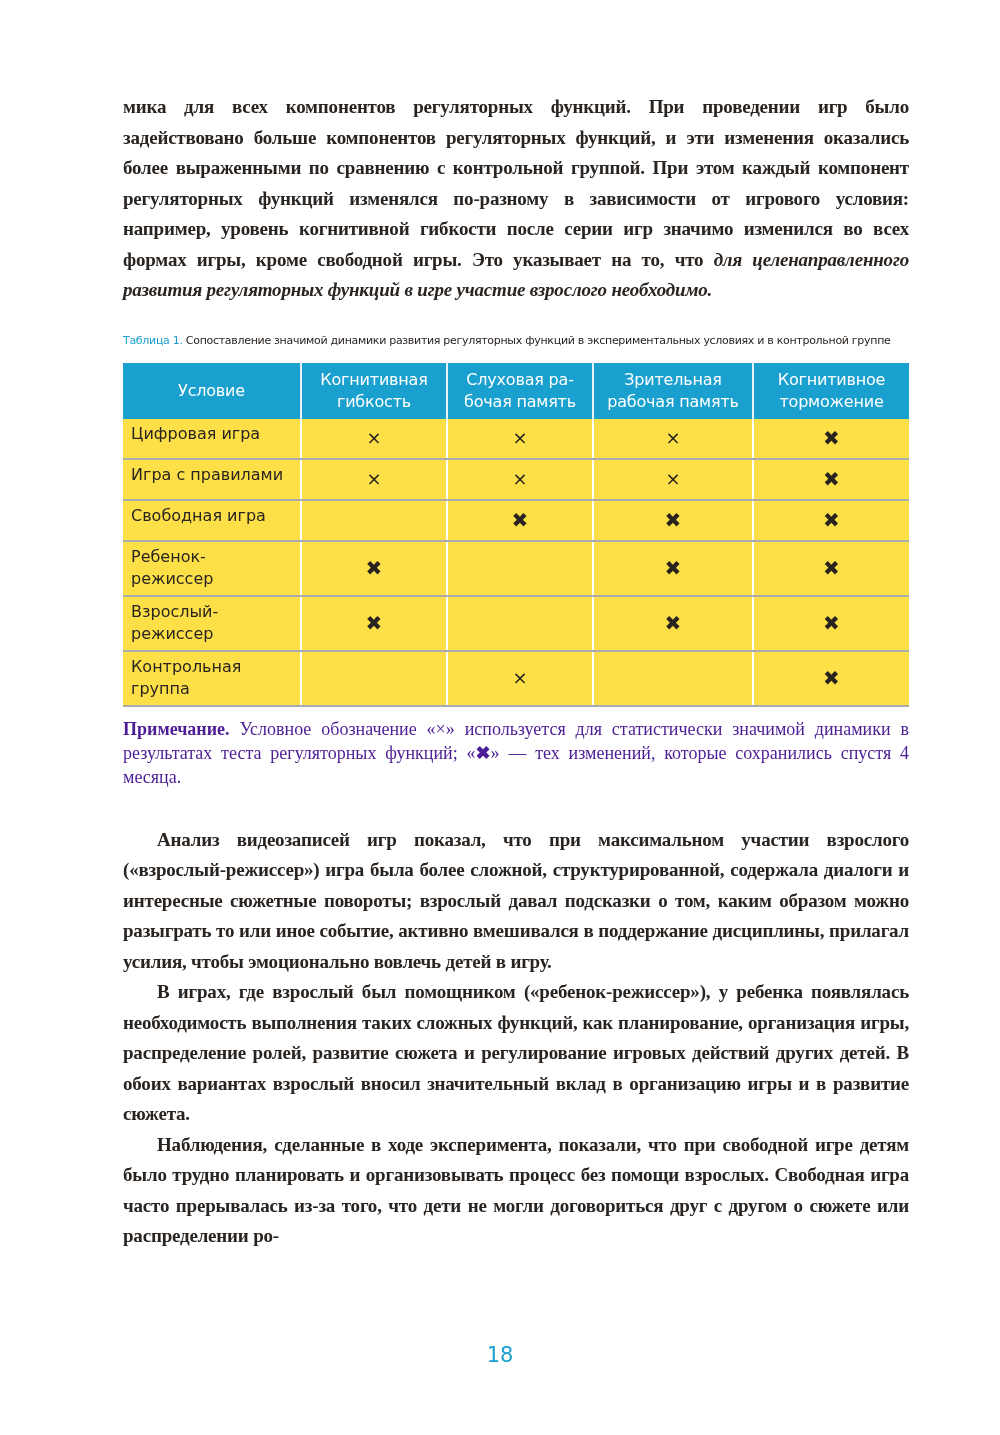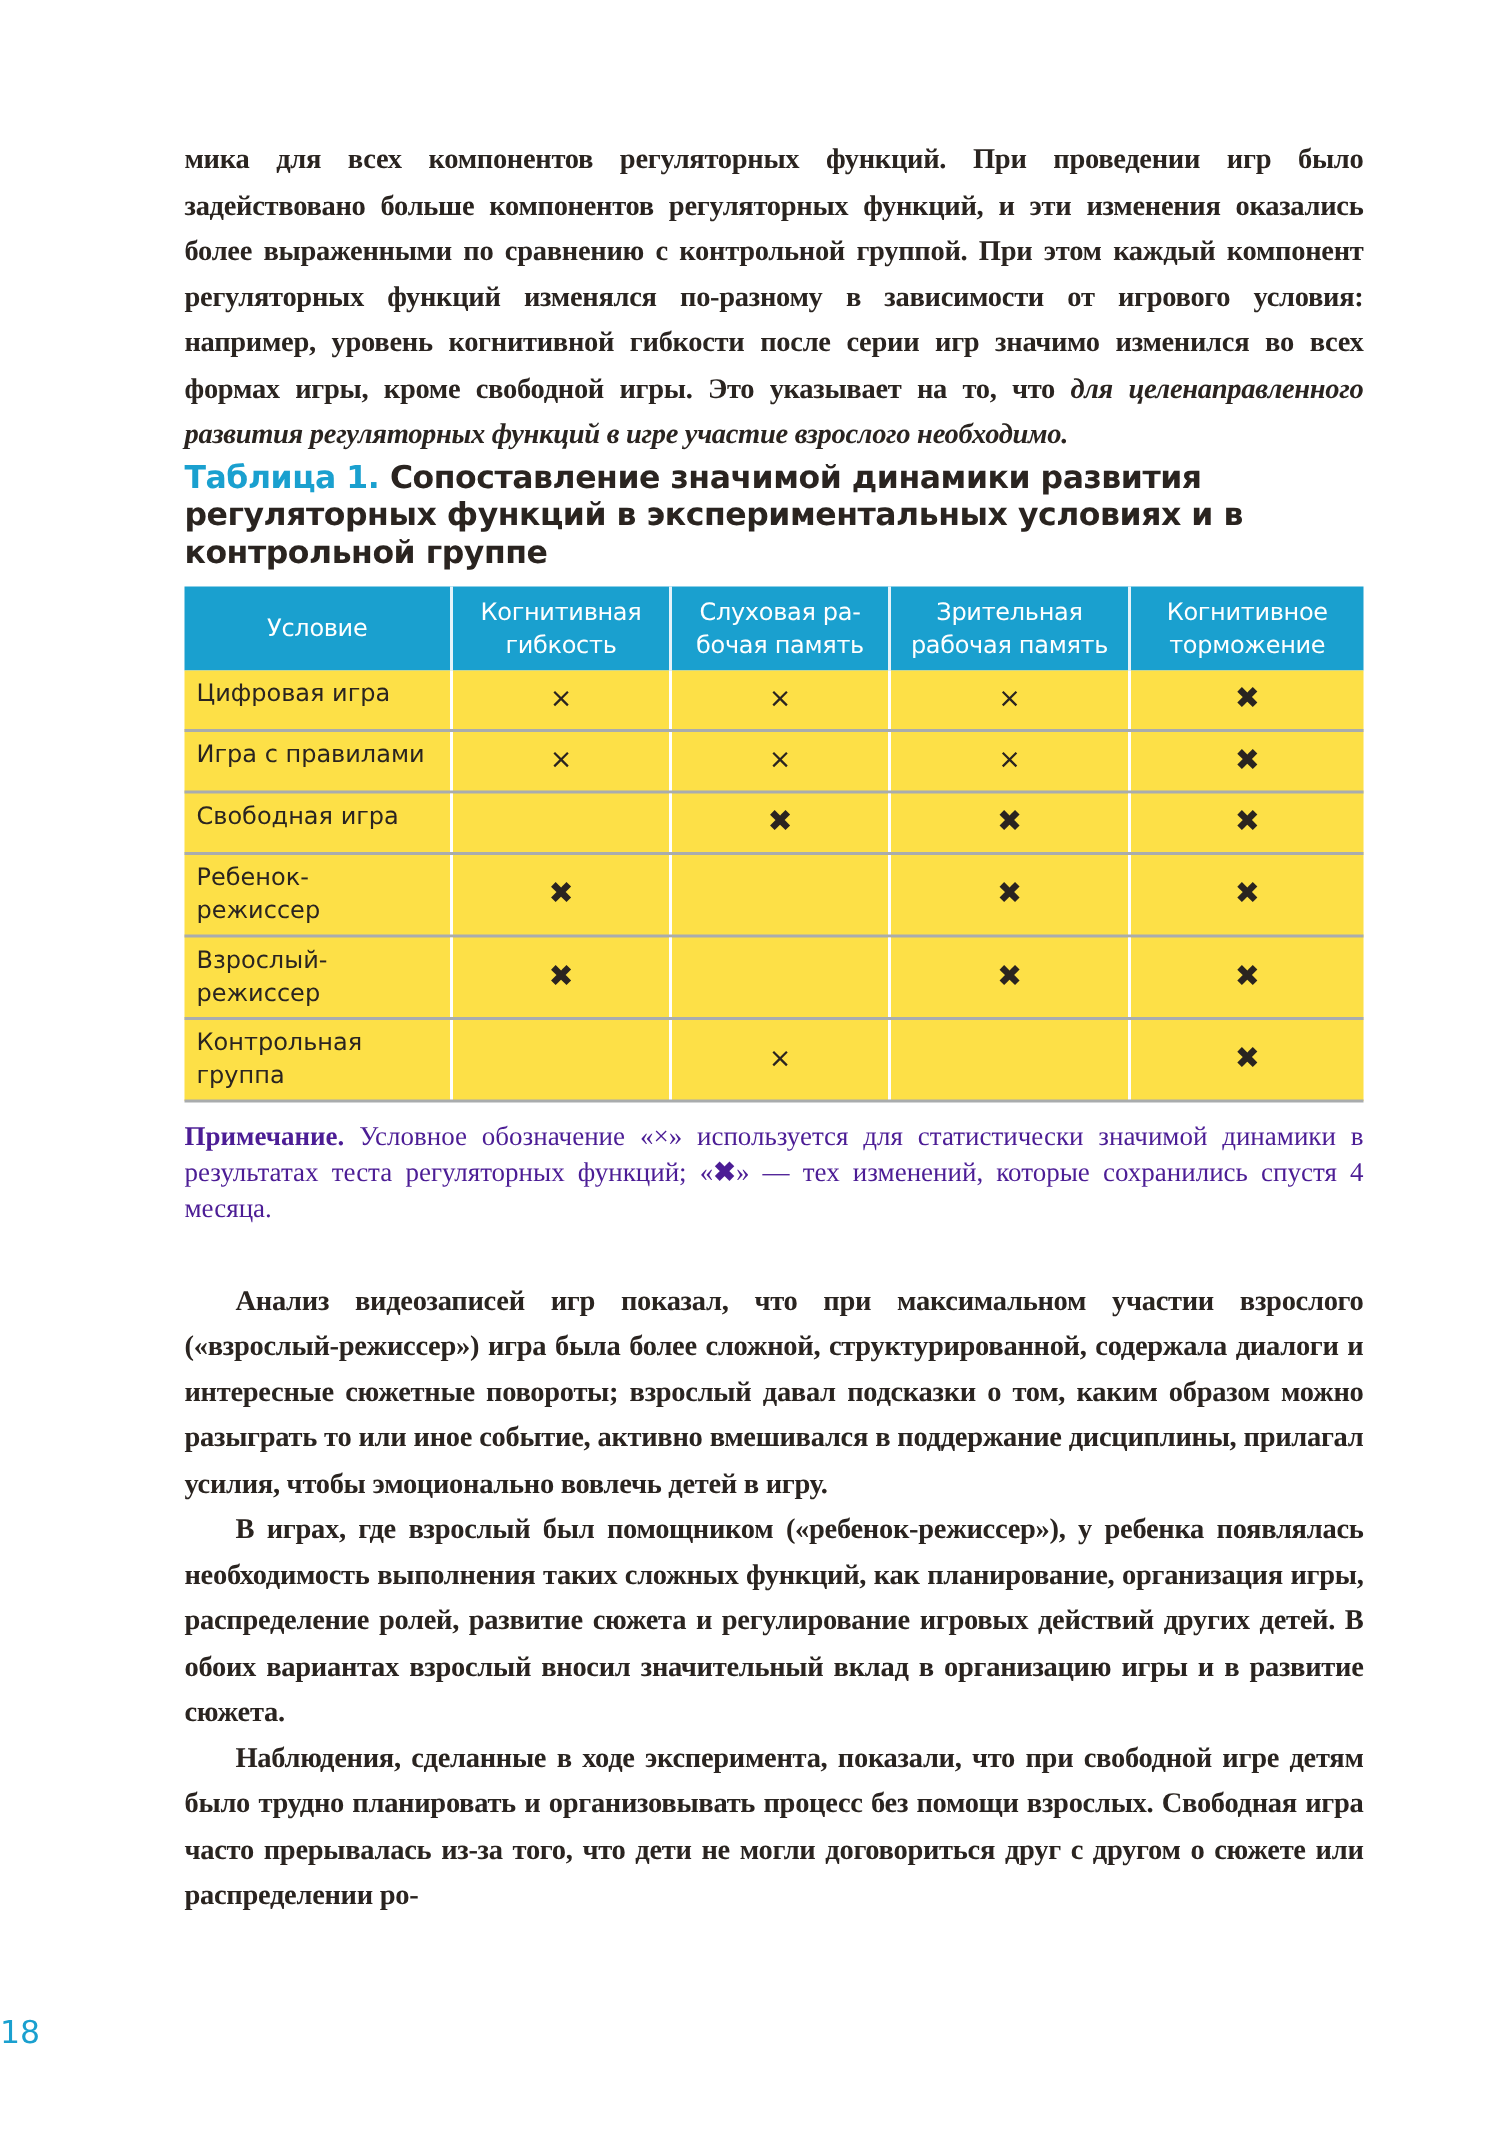--- a/index.html
+++ b/index.html
@@ -7,22 +7,23 @@
   .page { position: absolute; left: 123px; top: 92px; width: 786px; color: #2a2420; }
   .para {
     font-family: "Liberation Serif", "DejaVu Serif", serif;
     font-size: 19px; line-height: 30.5px; text-align: justify; margin: 0;
     letter-spacing: -0.2px;
     font-weight: bold;
   }
   .para.indent { text-indent: 34px; }
   .para em { font-style: italic; }
   .caption {
+    margin-top: 22px;
     font-family: "DejaVu Sans", "Liberation Sans", sans-serif;
-    font-size: 21px; line-height: 25px; color: #2a2420; letter-spacing: -0.3px; font-weight: bold;
+    font-size: 11px; line-height: 25px; color: #2a2420; letter-spacing: -0.3px;
   }
   .caption .label { color: #1aa0cf; }
   table.t {
     margin-top: 10px; width: 786px; border-collapse: collapse;
     font-family: "DejaVu Sans", "Liberation Sans", sans-serif;
     font-size: 16px; line-height: 22px; table-layout: fixed;
   }
   table.t th {
     background: #1aa0cf; color: #ffffff; font-weight: normal;
     height: 52px; padding: 2px 4px; text-align: center;
@@ -42,21 +43,21 @@
   .mark-thin { font-weight: normal; }
   .mark-bold { font-weight: bold; font-size: 20px; }
   .note {
     margin-top: 10px;
     font-family: "Liberation Serif", "DejaVu Serif", serif;
     font-size: 18px; line-height: 24px; color: #4c1d95; text-align: justify;
   }
   .note b { font-weight: bold; }
   .body2 { margin-top: 36px; }
   .pagenum {
-    position: absolute; top: 1343px; left: 0; width: 1000px; text-align: left;
+    position: absolute; top: 1343px; left: 0; width: 1000px; text-align: center;
     font-family: "DejaVu Sans", "Liberation Sans", sans-serif;
     font-size: 21px; color: #1aa0cf;
   }
 </style>
 </head>
 <body>
 
 <div class="page">
   <p class="para"><span>мика для всех компонентов регуляторных функций. При проведении игр было задействовано больше компонентов регуляторных функций, и эти изменения оказались более выраженными по сравнению с контрольной группой. При этом каждый компонент регуляторных функций изменялся по-разному в зависимости от игрового условия: например, уровень когнитивной гибкости после серии игр значимо изменился во всех формах игры, кроме свободной игры. Это указывает на то, что </span><em>для целенаправленного развития регуляторных функций в игре участие взрослого необходимо.</em></p>
 

